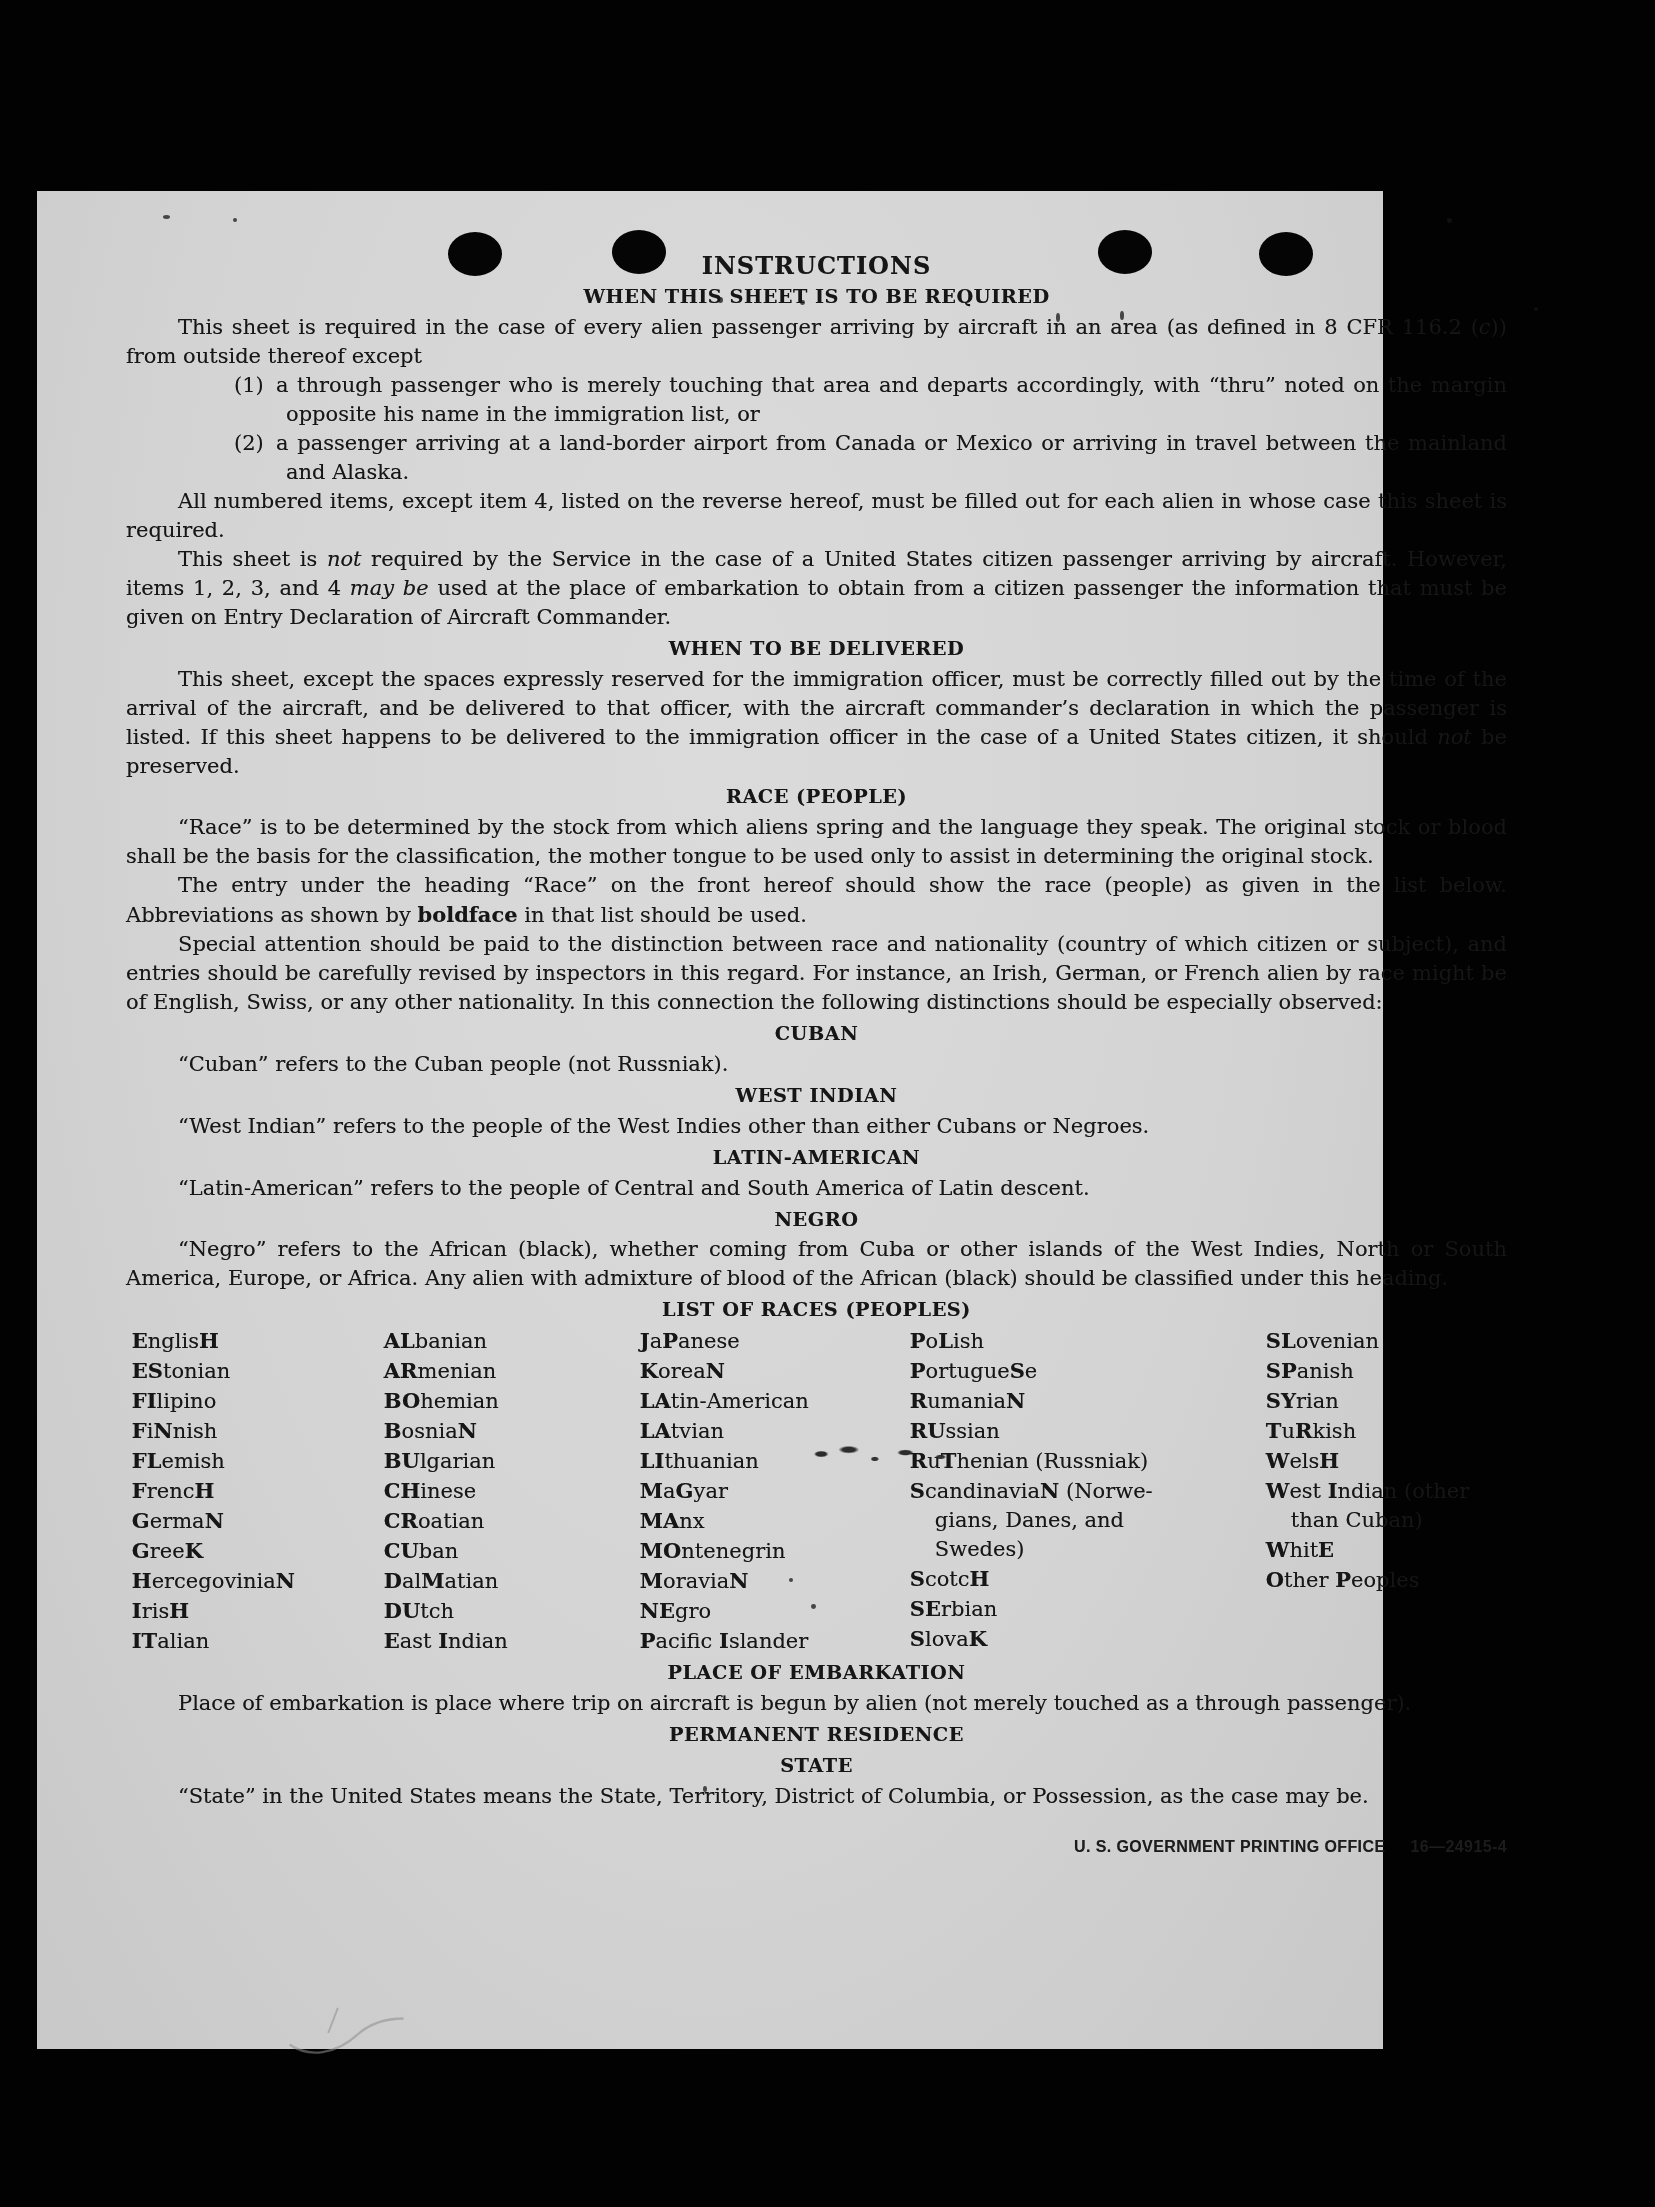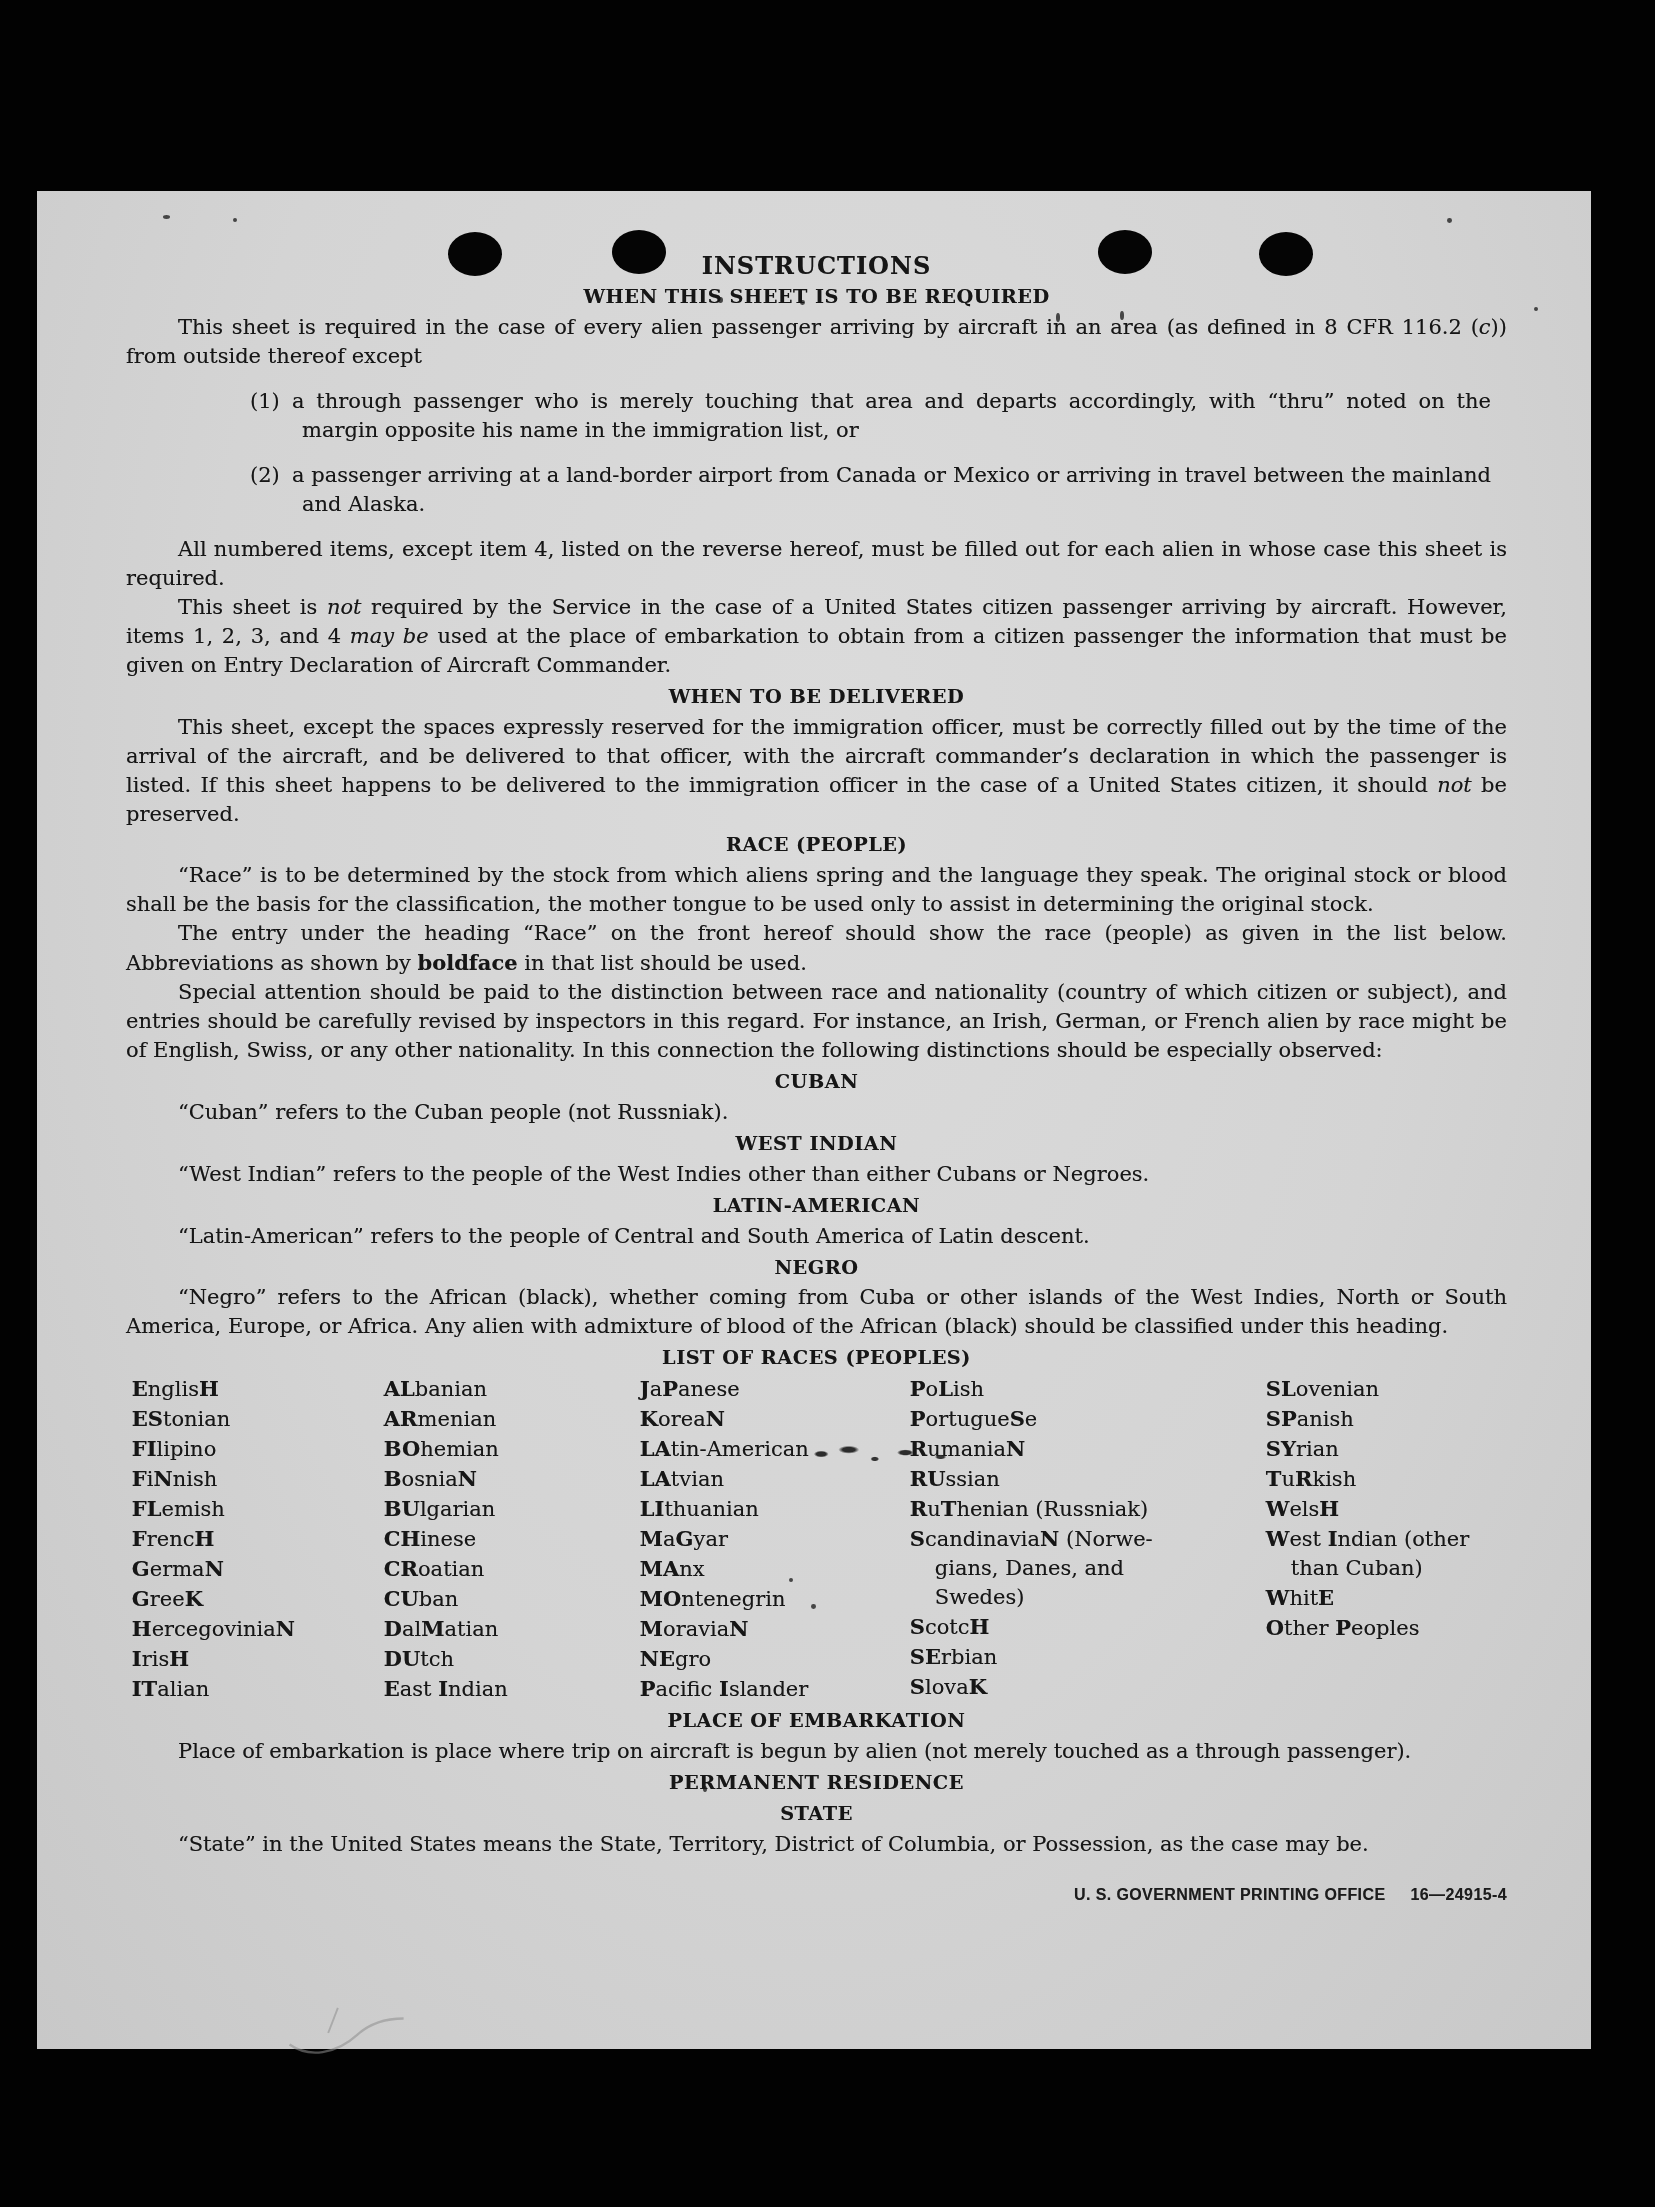--- a/index.html
+++ b/index.html
@@ -1,27 +1,27 @@
 <!DOCTYPE html>
 <html><head>
 <meta charset="utf-8">
 <style>
   html,body{margin:0;padding:0;background:#000;}
   .stage{position:relative;width:1656px;height:2207px;background:#020202;overflow:hidden;
          font-family:"DejaVu Serif","Liberation Serif",serif;}
-  .page{position:absolute;left:37px;top:191px;width:1554px;height:1858px;
+  .page{position:absolute;left:37px;top:191px;width:1346px;height:1858px;
         background:radial-gradient(ellipse at 50% 30%, #dbdbdb 0%, #d4d4d4 55%, #c8c8c8 100%);
         color:#161616;}
   .hole{position:absolute;width:54px;height:44px;background:#050505;border-radius:50%;}
   .doc{position:absolute;left:89px;top:60px;width:1381px;font-size:21px;line-height:29px;
        text-shadow:0 0 0.5px rgba(10,10,10,.4);}
   h1.title{font-size:24px;line-height:29px;margin:0;text-align:center;font-weight:bold;letter-spacing:1px;}
   .sec-heading{text-align:center;font-weight:bold;font-size:19.3px;line-height:29px;margin:1.9px 0;letter-spacing:0.5px;}
   .para{text-align:justify;text-indent:52px;margin:0;}
-  .item{text-align:justify;padding-left:160px;text-indent:-52px;margin:16px;}
+  .item{text-align:justify;padding-left:160px;text-indent:-52px;margin:0;}
   .inum{display:inline-block;width:42px;text-indent:0;}
   .races{display:grid;grid-template-columns:252px 256px 270px 356px auto;margin:1.9px 0 0 5.8px;}
   .race-col{}
   .race{padding-left:25px;text-indent:-25px;}
   .footer{text-align:right;font-family:"Liberation Sans","DejaVu Sans",sans-serif;
           font-weight:bold;font-size:16px;letter-spacing:0.4px;margin-top:21px;color:#1c1c1c;}
   .footer .job{margin-left:25px;}
   .speck{position:absolute;background:#151515;border-radius:50%;opacity:.75;}
   .smudge{position:absolute;left:772px;top:1250px;width:153px;height:29px;filter:blur(0.5px);opacity:.9;
     background:

